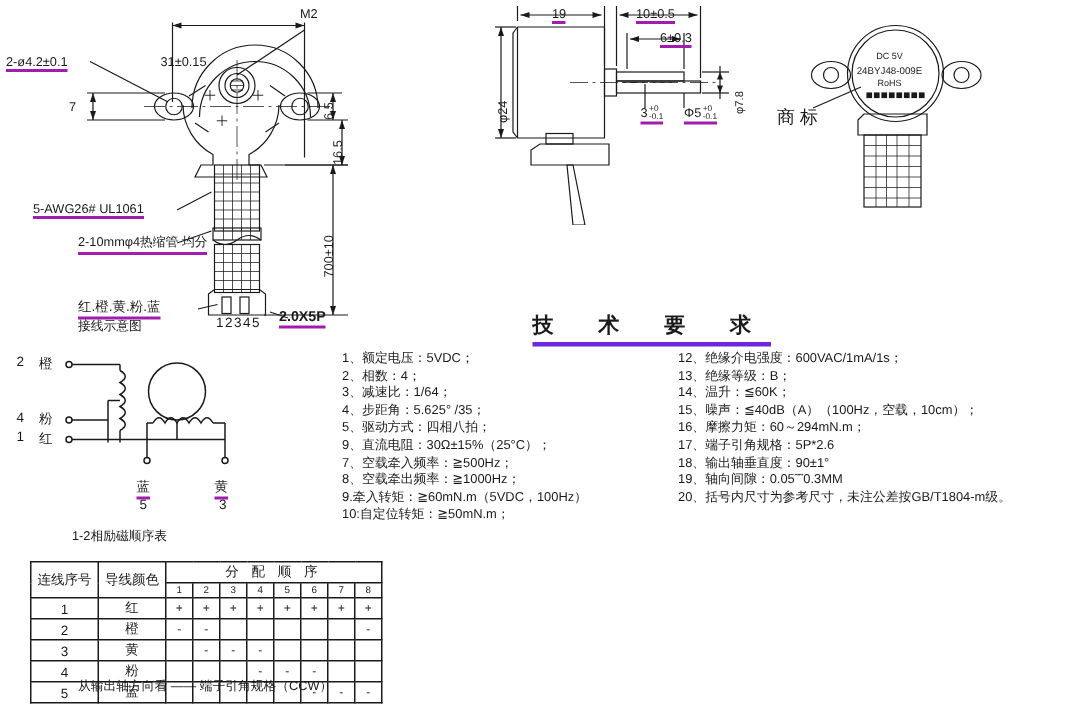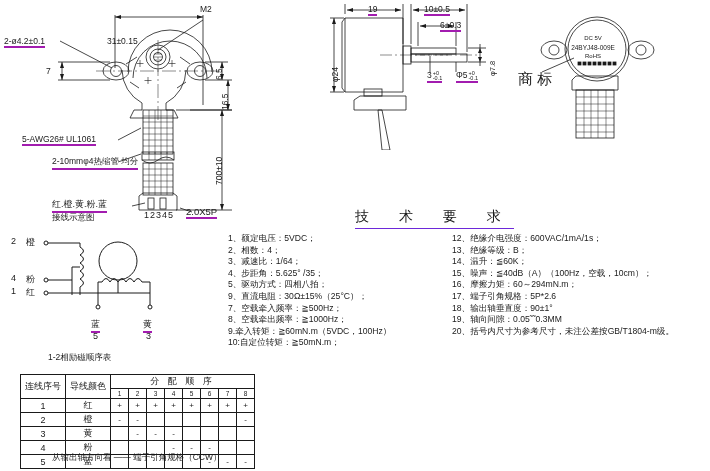--- a/index.html
+++ b/index.html
@@ -9,21 +9,21 @@
     color:#1a1a1a;
   }
   .abs{position:absolute;}
   svg{display:block;}
   .lbl{position:absolute;font-size:8.5px;white-space:nowrap;letter-spacing:0px;}
   .lbl-u{border-bottom:2px solid #a21caf;padding-bottom:0px;}
   .dim{position:absolute;font-size:8.5px;white-space:nowrap;}
   .vert{transform-origin:0 0;}
   
   #tech-title{position:absolute;left:355px;top:208px;font-size:14px;letter-spacing:13px;
-    border-bottom:1px solid #6d28d9;padding-bottom:2px;font-weight:400;}
+    border-bottom:3px solid #6d28d9;padding-bottom:2px;font-weight:700;}
   .req-col{position:absolute;font-size:8.6px;line-height:11.6px;white-space:nowrap;}
   #req-left{left:228px;top:233px;}
   #req-right{left:452px;top:233px;}
   .req-item{display:block;}
   
   #wiring-caption{position:absolute;left:52px;top:212px;font-size:8.5px;}
   #seq-caption{position:absolute;left:48px;top:352px;font-size:8.5px;text-align:center;}
   .wlbl{position:absolute;font-size:9px;}
   
   #seq-table{position:absolute;left:20px;top:374px;border-collapse:collapse;
@@ -153,21 +153,21 @@
 <div class="lbl lbl-u" style="left:4px;top:36px;">2-ø4.2±0.1</div>
 <div class="dim" style="left:107px;top:20px;margin-top:16px;">31±0.15</div>
 <div class="dim" style="left:200px;top:4px;">M2</div>
 <div class="dim" style="left:46px;top:66px;">7</div>
 <div class="dim vert" style="left:214px;top:80px;transform:rotate(-90deg);">6.5</div>
 <div class="dim vert" style="left:220px;top:110px;transform:rotate(-90deg);">16.5</div>
 <div class="dim vert" style="left:214px;top:185px;transform:rotate(-90deg);">700±10</div>
 <div class="lbl lbl-u" style="left:22px;top:134px;">5-AWG26# UL1061</div>
 <div class="lbl lbl-u" style="left:16px;top:156px;margin-left:36px;">2-10mmφ4热缩管 均分</div>
 <div class="lbl lbl-u" style="left:52px;top:198px;font-size:9px;">红.橙.黄.粉.蓝</div>
-<div class="lbl lbl-u" style="left:186px;top:206px;font-size:9.5px;">2.0X5P</div>
+<div class="lbl lbl-u" style="left:186px;top:206px;font-size:9.5px;font-weight:bold;">2.0X5P</div>
 <div class="dim" style="left:144px;top:210px;font-size:9px;letter-spacing:1px;">12345</div>
 
 <div class="abs" style="left:320px;top:0;width:200px;height:150px;">
 <svg width="200" height="150" viewBox="0 0 200 150">
   <g stroke="#1a1a1a" fill="none" stroke-width="0.8">
 
     <path d="M22 22 l3 -4 h58 v74 h-58 l-3 -4 z"></path>
     <line x1="25" y1="18" x2="25" y2="92"></line>
 
     <rect x="83" y="46" width="8" height="18"></rect>
@@ -272,21 +272,21 @@
     <line x1="12" y1="62" x2="44" y2="48"></line>
   </g>
 </svg>
 </div>
 
 <div class="abs" style="left:558px;top:34px;width:70px;text-align:center;line-height:9px;">
   <div style="font-size:6px;">DC 5V</div>
   <div style="font-size:6.5px;">24BYJ48-009E</div>
   <div style="font-size:6px;">RoHS</div>
 </div>
-<div class="lbl" style="left:518px;top:70px;font-size:15px;">商 标</div>
+<div class="lbl" style="left:518px;top:70px;font-size:12px;">商 标</div>
 
 <div id="tech-title">技 术 要 求</div>
 
 <div class="req-col" id="req-left">
   <span class="req-item">1、额定电压：5VDC；</span>
   <span class="req-item">2、相数：4；</span>
   <span class="req-item">3、减速比：1/64；</span>
   <span class="req-item">4、步距角：5.625° /35；</span>
   <span class="req-item">5、驱动方式：四相八拍；</span>
   <span class="req-item">9、直流电阻：30Ω±15%（25°C）；</span>

